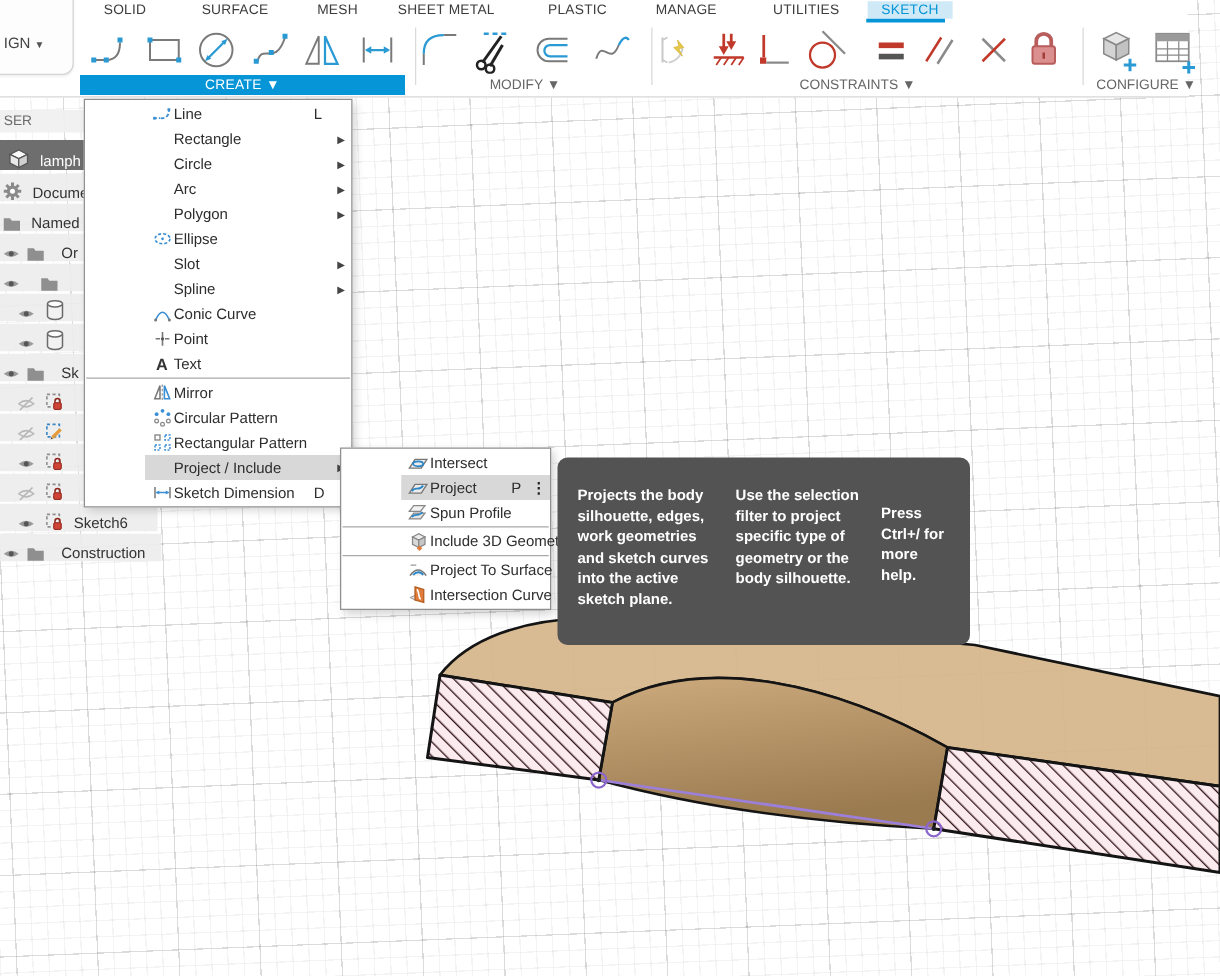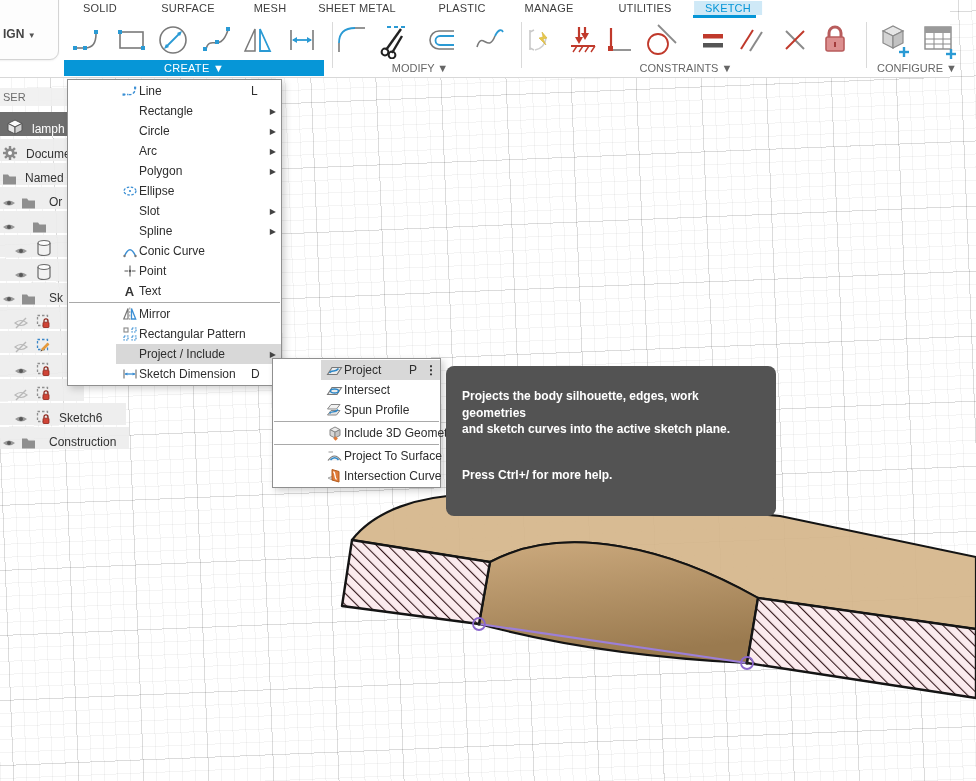--- a/index.html
+++ b/index.html
@@ -28,21 +28,21 @@
   .tool{position:absolute;top:19px;transform:translateX(-50%);width:42px;height:42px;
         display:flex;align-items:center;justify-content:center;}
   .vsep{position:absolute;top:22px;width:1px;height:46px;background:#dadada;}
   .create-bar{position:absolute;left:64px;top:60px;width:260px;height:16px;background:#0696d7;
       color:#fff;font-size:11px;display:flex;align-items:center;justify-content:center;letter-spacing:.3px;}
   .grp{position:absolute;top:62px;transform:translateX(-50%);font-size:11px;color:#666;white-space:nowrap;}
 
   
   .design{position:absolute;left:-28px;top:-12px;width:85px;height:70px;background:#fdfdfd;
       border:1px solid #d4d4d4;border-radius:9px;z-index:6;box-shadow:0 1px 2px rgba(0,0,0,.06);}
-  .design .lbl{position:absolute;left:30px;top:38px;font-size:12px;font-weight:bold;color:#444;}
+  .design .lbl{position:absolute;left:30px;top:38px;font-size:12px;font-weight:normal;color:#444;}
 
   
   .brhead{position:absolute;left:0;top:88px;width:67px;height:18px;background:rgba(240,240,240,.9);
       font-size:11px;color:#6b6b6b;display:flex;align-items:center;padding-left:3px;z-index:6;}
   .brow{position:absolute;left:0;height:22px;background:rgba(237,237,237,.92);display:flex;
       align-items:flex-end;font-size:12px;color:#333;z-index:6;white-space:nowrap;overflow:hidden;}
   .brow.root{height:24px;background:#6e6e6e;color:#fff;}
   .bico{flex:0 0 auto;display:flex;align-items:center;justify-content:center;}
 
   
@@ -56,21 +56,21 @@
   .mi .lbl{flex:0 0 auto;}
   .mi .sp{flex:1;}
   .mi .sc{width:16px;text-align:left;color:#2e2e2e;flex:0 0 auto;}
   .mi .arr{width:9px;font-size:8px;color:#444;text-align:right;flex:0 0 auto;}
   .mi .dots{width:10px;font-weight:bold;color:#222;text-align:center;flex:0 0 auto;font-size:12px;}
   .mdiv{border-top:1px solid #a9a9a9;margin:1px 1px;}
 
   
   .tooltip{position:absolute;left:446px;top:366px;width:330px;height:150px;background:#535353;
       border-radius:8px;z-index:12;color:#fff;font-size:12px;font-weight:bold;line-height:1.38;
-      padding:22px 16px 12px;box-sizing:border-box;display:flex;flex-direction:column;gap:15px;}
+      padding:22px 16px 12px;box-sizing:border-box;display:flex;flex-direction:row;gap:15px;}
   svg{display:block;}
 </style>
 </head>
 <body>
 
 <div class="stage">
 
   <div class="grid"></div>
 
   <svg class="model" width="976" height="781" viewBox="0 0 976 781">
@@ -604,20 +604,36 @@
           </svg>
         </span>
       <span class="lbl">Mirror</span>
         <span class="sp"></span>
         <span class="sc"></span>
         <span class="arr"></span>
     </div>
     <div class="mi">
       <span class="ico">
           <svg width="16" height="16" viewBox="0 0 16 16">
+            <circle cx="8" cy="2.6" r="1.5" fill="#3b8fd4"></circle>
+            <circle cx="3.3" cy="5.3" r="1.5" fill="#3b8fd4"></circle>
+            <circle cx="3.3" cy="10.7" r="1.5" fill="none" stroke="#888" stroke-width="1"></circle>
+            <circle cx="8" cy="13.4" r="1.5" fill="none" stroke="#888" stroke-width="1"></circle>
+            <circle cx="12.7" cy="10.7" r="1.5" fill="none" stroke="#888" stroke-width="1"></circle>
+            <circle cx="12.7" cy="5.3" r="1.5" fill="#3b8fd4"></circle>
+          </svg>
+        </span>
+      <span class="lbl">Circular Pattern</span>
+        <span class="sp"></span>
+        <span class="sc"></span>
+        <span class="arr"></span>
+    </div>
+    <div class="mi">
+      <span class="ico">
+          <svg width="16" height="16" viewBox="0 0 16 16">
             <rect x="2" y="2" width="4" height="4" fill="none" stroke="#888" stroke-width="1.1"></rect>
             <rect x="10" y="2" width="4" height="4" fill="none" stroke="#3b8fd4" stroke-width="1.2" stroke-dasharray="1.6 1.2"></rect>
             <rect x="2" y="10" width="4" height="4" fill="none" stroke="#3b8fd4" stroke-width="1.2" stroke-dasharray="1.6 1.2"></rect>
             <rect x="10" y="10" width="4" height="4" fill="none" stroke="#3b8fd4" stroke-width="1.2" stroke-dasharray="1.6 1.2"></rect>
           </svg>
         </span>
       <span class="lbl">Rectangular Pattern</span>
         <span class="sp"></span>
         <span class="sc"></span>
         <span class="arr"></span>
@@ -640,43 +656,43 @@
           </svg>
         </span>
       <span class="lbl">Sketch Dimension</span>
         <span class="sp"></span>
       <span class="sc">D</span>
         <span class="arr"></span>
     </div>
   </div>
 
   <div class="menu submenu">
+    <div class="mi">
+      <span class="ico">
+          <svg width="17" height="16" viewBox="0 0 17 16">
+            <path d="M1.5 12.5 L6 5.5 H15.5 L11 12.5 Z" fill="#ececec" stroke="#777" stroke-width="1.1"></path>
+            <ellipse cx="8.5" cy="9" rx="4" ry="2" fill="none" stroke="#2a86c7" stroke-width="1.4"></ellipse>
+          </svg>
+        </span>
+      <span class="lbl">Intersect</span>
+        <span class="sp"></span>
+        <span class="sc"></span>
+        <span class="arr"></span>
+    </div>
     <div class="mi hl">
       <span class="ico">
           <svg width="17" height="16" viewBox="0 0 17 16">
             <path d="M1.5 12.5 L6 5.5 H15.5 L11 12.5 Z" fill="#ececec" stroke="#777" stroke-width="1.1"></path>
             <path d="M3.5 11 C6 6.5 9 11.5 12.5 6.5" fill="none" stroke="#2a86c7" stroke-width="1.5"></path>
           </svg>
         </span>
       <span class="lbl">Project</span>
         <span class="sp"></span>
       <span class="sc">P</span>
       <span class="dots">⋮</span>
-    </div>
-    <div class="mi">
-      <span class="ico">
-          <svg width="17" height="16" viewBox="0 0 17 16">
-            <path d="M1.5 12.5 L6 5.5 H15.5 L11 12.5 Z" fill="#ececec" stroke="#777" stroke-width="1.1"></path>
-            <ellipse cx="8.5" cy="9" rx="4" ry="2" fill="none" stroke="#2a86c7" stroke-width="1.4"></ellipse>
-          </svg>
-        </span>
-      <span class="lbl">Intersect</span>
-        <span class="sp"></span>
-        <span class="sc"></span>
-        <span class="arr"></span>
     </div>
     <div class="mi">
       <span class="ico">
           <svg width="17" height="16" viewBox="0 0 17 16">
             <path d="M1.5 7 L5 2.5 H14 L10.5 7 Z" fill="#f2f2f2" stroke="#888" stroke-width="1"></path>
             <path d="M1.5 13 L5 8.5 H14 L10.5 13 Z" fill="#e4e4e4" stroke="#888" stroke-width="1"></path>
             <path d="M3.5 11.5 C6 8 9 12 12 7.5" fill="none" stroke="#2a86c7" stroke-width="1.4"></path>
           </svg>
         </span>
       <span class="lbl">Spun Profile</span>
@@ -726,18 +742,22 @@
         <span class="sc"></span>
         <span class="arr"></span>
     </div>
   </div>
 
   <div class="tooltip">
     <div>
       <div>Projects the body silhouette, edges, work geometries</div>
       <div>and sketch curves into the active sketch plane.</div>
     </div>
+    <div>
+      <div>Use the selection filter to project specific type of</div>
+      <div>geometry or the body silhouette.</div>
+    </div>
     <div style="margin-top:14px">
       <div>Press Ctrl+/ for more help.</div>
     </div>
   </div>
 
 </div>
 
 </body></html>

